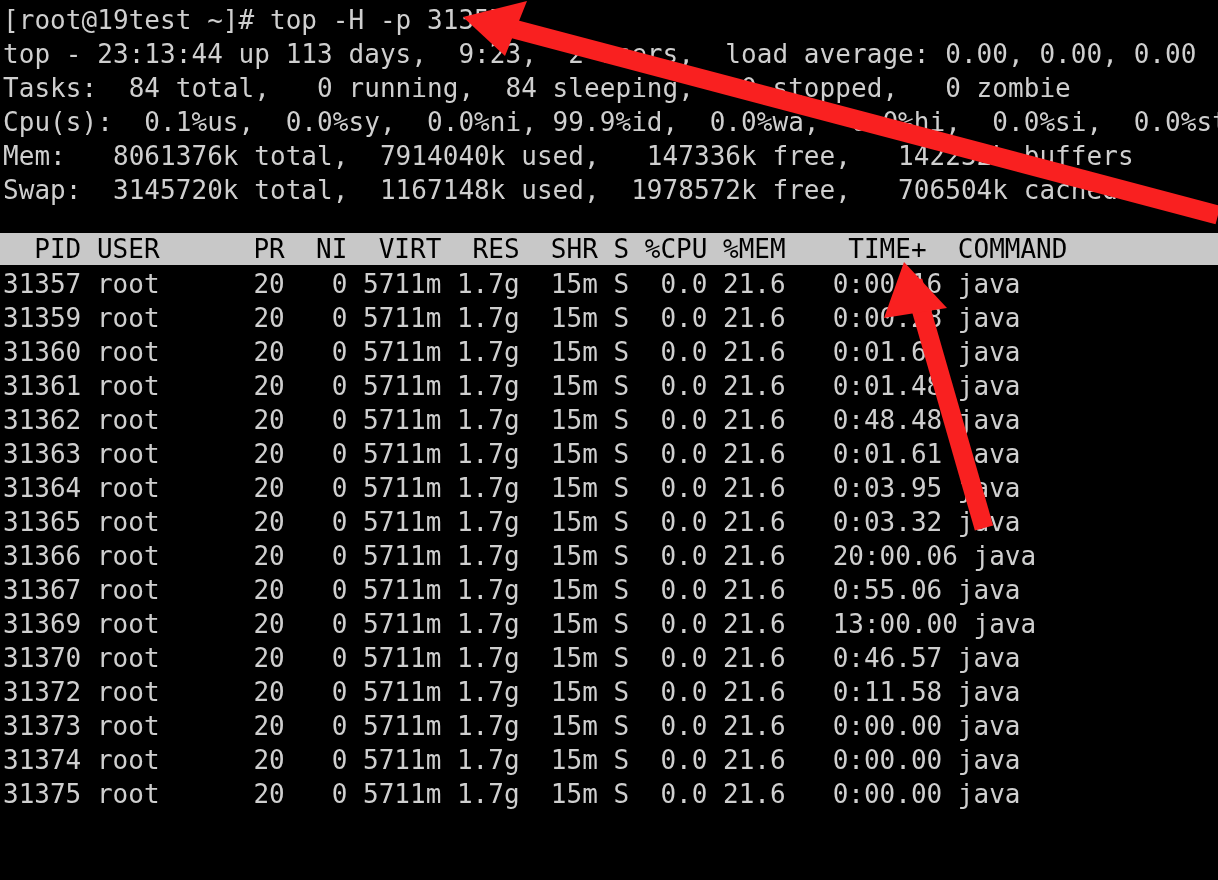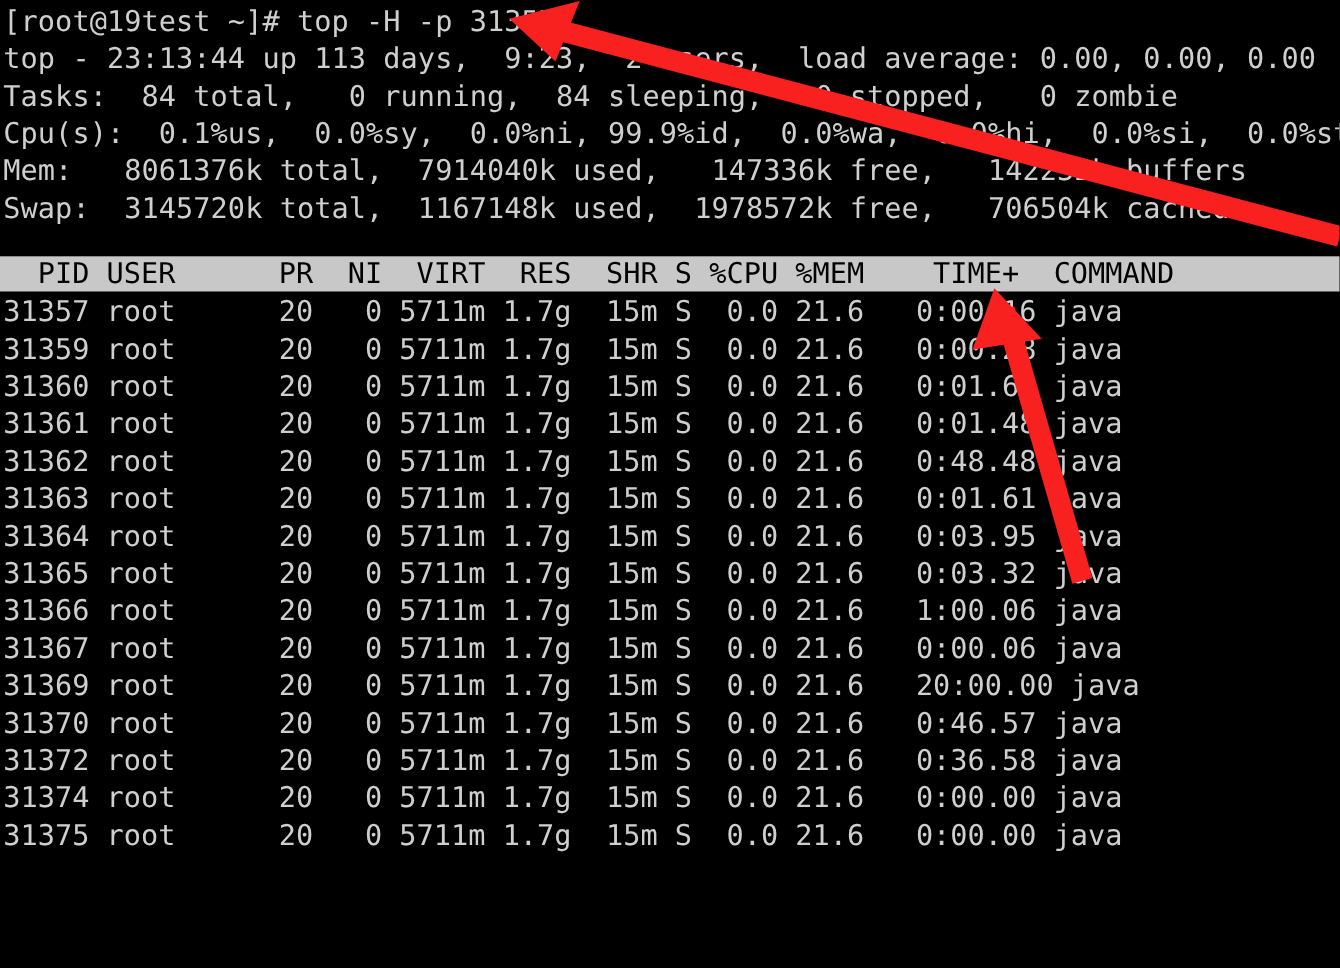--- a/index.html
+++ b/index.html
@@ -99,25 +99,26 @@
     <span class="col-header">  PID USER      PR  NI  VIRT  RES  SHR S %CPU %MEM    TIME+  COMMAND</span>
     <div id="rows">
         <span class="proc-row">31357 root      20   0 5711m 1.7g  15m S  0.0 21.6   0:00.16 java</span>
         <span class="proc-row">31359 root      20   0 5711m 1.7g  15m S  0.0 21.6   0:00.28 java</span>
         <span class="proc-row">31360 root      20   0 5711m 1.7g  15m S  0.0 21.6   0:01.63 java</span>
         <span class="proc-row">31361 root      20   0 5711m 1.7g  15m S  0.0 21.6   0:01.48 java</span>
         <span class="proc-row">31362 root      20   0 5711m 1.7g  15m S  0.0 21.6   0:48.48 java</span>
         <span class="proc-row">31363 root      20   0 5711m 1.7g  15m S  0.0 21.6   0:01.61 java</span>
         <span class="proc-row">31364 root      20   0 5711m 1.7g  15m S  0.0 21.6   0:03.95 java</span>
         <span class="proc-row">31365 root      20   0 5711m 1.7g  15m S  0.0 21.6   0:03.32 java</span>
-        <span class="proc-row">31366 root      20   0 5711m 1.7g  15m S  0.0 21.6   1:00.06 java</span>
-        <span class="proc-row">31367 root      20   0 5711m 1.7g  15m S  0.0 21.6   0:00.06 java</span>
-        <span class="proc-row">31369 root      20   0 5711m 1.7g  15m S  0.0 21.6   20:00.00 java</span>
+        <span class="proc-row">31366 root      20   0 5711m 1.7g  15m S  0.0 21.6   20:00.06 java</span>
+        <span class="proc-row">31367 root      20   0 5711m 1.7g  15m S  0.0 21.6   0:55.06 java</span>
+        <span class="proc-row">31369 root      20   0 5711m 1.7g  15m S  0.0 21.6   13:00.00 java</span>
         <span class="proc-row">31370 root      20   0 5711m 1.7g  15m S  0.0 21.6   0:46.57 java</span>
-        <span class="proc-row">31372 root      20   0 5711m 1.7g  15m S  0.0 21.6   0:36.58 java</span>
+        <span class="proc-row">31372 root      20   0 5711m 1.7g  15m S  0.0 21.6   0:11.58 java</span>
+        <span class="proc-row">31373 root      20   0 5711m 1.7g  15m S  0.0 21.6   0:00.00 java</span>
         <span class="proc-row">31374 root      20   0 5711m 1.7g  15m S  0.0 21.6   0:00.00 java</span>
         <span class="proc-row">31375 root      20   0 5711m 1.7g  15m S  0.0 21.6   0:00.00 java</span>
       </div>
   </div>
 
   <svg id="annotations" viewBox="0 0 1218 880" width="1218" height="880">
 
     <g>
       <line x1="1218" y1="215" x2="487" y2="22" stroke="#F92020" stroke-width="19" stroke-linecap="butt"></line>
       <polygon points="463,17 527,1 505,56" fill="#F92020"></polygon>

